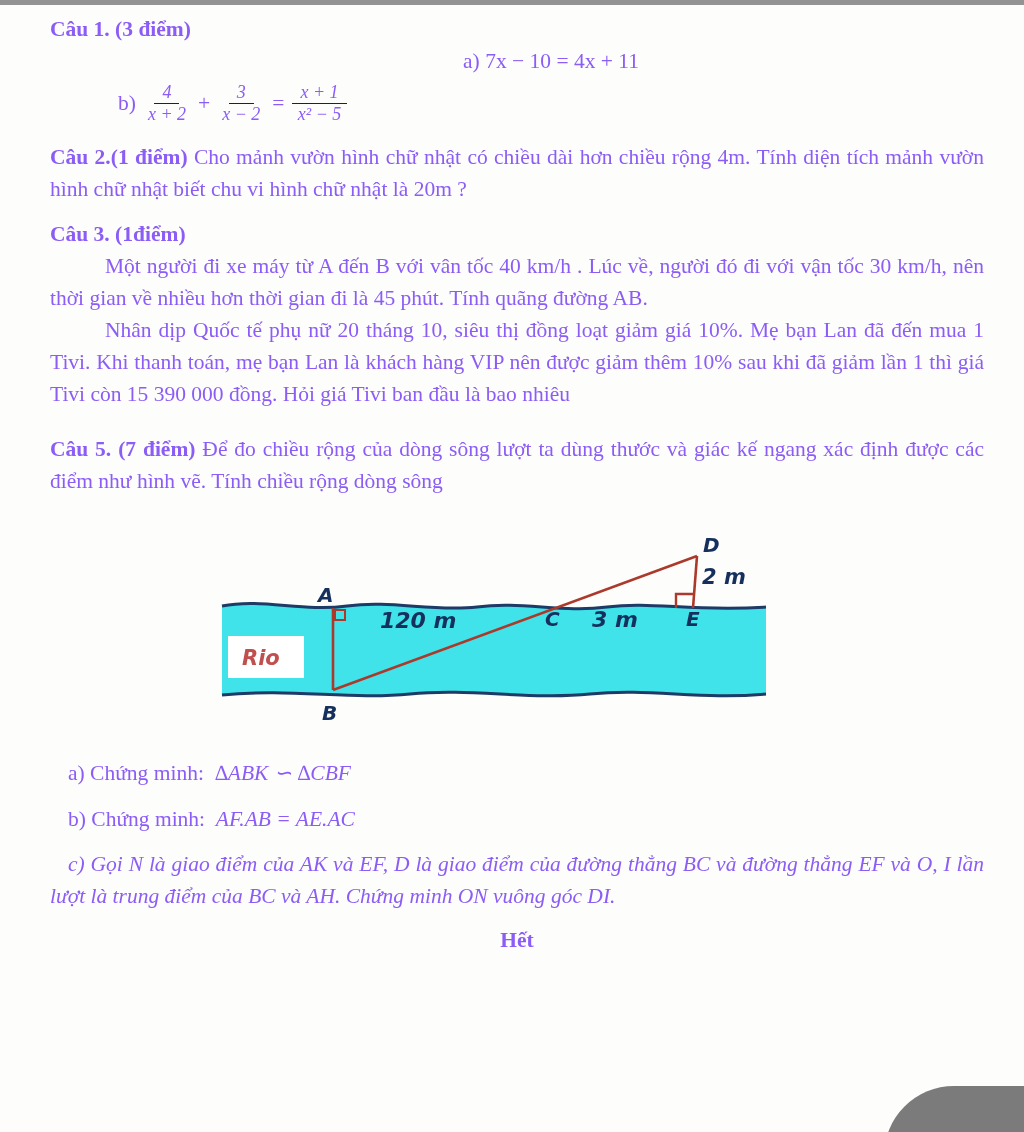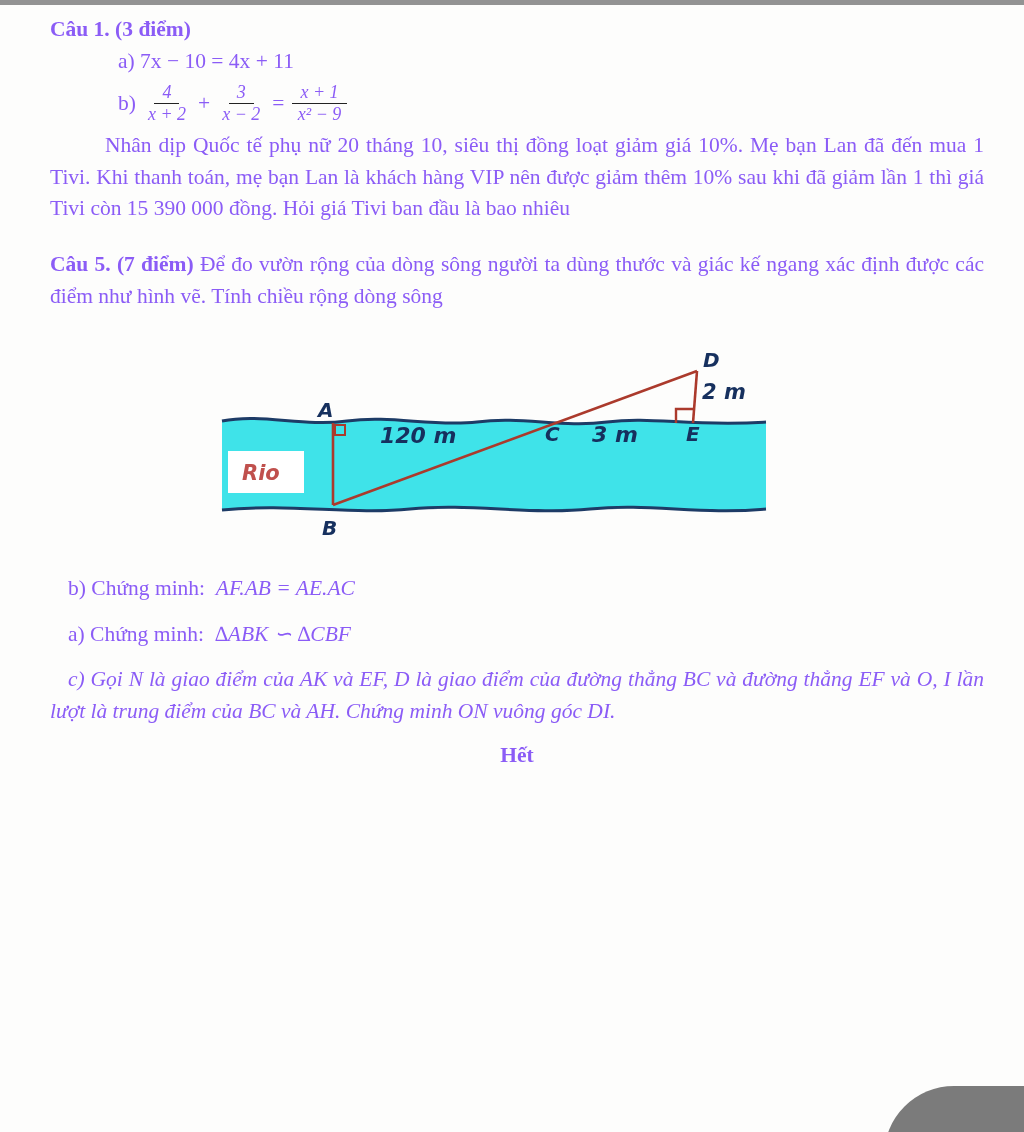--- a/index.html
+++ b/index.html
@@ -16,21 +16,21 @@
     padding:14px 40px 8px 50px;
     overflow:hidden;
   }
   .photo-edge-top{position:absolute;top:0;left:0;right:0;height:5px;background:#3c3c3c;opacity:.55;}
   .photo-edge-corner{position:absolute;right:-30px;bottom:-34px;width:170px;height:80px;background:#5a5a5a;border-top-left-radius:70px;opacity:.8;}
   .bold{font-weight:bold;}
   .title{font-weight:bold;margin:0;}
   p{margin:0;}
   .para{text-align:justify;margin-top:16px;}
   .ind1{margin-left:36px;}
-  .ind2{margin-left:68px;}
+  .ind2{margin-left:68px;text-align:center;}
   .indent-body{text-indent:55px;text-align:justify;}
   .eqrow{display:flex;align-items:center;gap:8px;margin:4px 0 4px 68px;}
   .frac{display:inline-flex;flex-direction:column;align-items:center;font-style:italic;font-size:18px;line-height:1.2;}
   .frac .num{padding:0 8px;border-bottom:1.6px solid #222;}
   .frac .den{padding:0 4px;}
   .math{font-style:italic;}
   .sub-line{margin-left:18px;margin-top:14px;}
   .c-para{text-align:justify;text-indent:18px;margin-top:14px;font-style:italic;}
   .footer{text-align:center;font-weight:bold;margin-top:12px;}
   .figure-wrap{margin:26px -40px 10px -50px;}
@@ -52,32 +52,37 @@
           <span class="den">x + 2</span>
         </span>
       <span>+</span>
       <span class="frac">
           <span class="num">3</span>
           <span class="den">x − 2</span>
         </span>
       <span>=</span>
       <span class="frac">
           <span class="num">x + 1</span>
-          <span class="den">x² − 9</span>
+          <span class="den">x² − 5</span>
         </span>
     </div>
   </section>
 
+  <p class="para"><span class="bold">Câu 2.(1 điểm)</span><span> Cho mảnh vườn hình chữ nhật có chiều dài hơn chiều rộng 4m. Tính diện tích mảnh vườn hình chữ nhật biết chu vi hình chữ nhật là 20m ?</span></p>
 
+  <section style="margin-top:14px;">
+    <p class="title">Câu 3. (1điểm)</p>
+    <p class="indent-body">Một người đi xe máy từ A đến B với vân tốc 40 km/h . Lúc về, người đó đi với vận tốc 30 km/h, nên thời gian về nhiều hơn thời gian đi là 45 phút. Tính quãng đường AB.</p>
+  </section>
 
   <section>
     <p class="indent-body">Nhân dịp Quốc tế phụ nữ  20 tháng 10, siêu thị đồng loạt giảm giá 10%. Mẹ bạn Lan đã đến mua 1 Tivi. Khi thanh toán, mẹ bạn Lan là khách hàng VIP nên được giảm thêm 10% sau khi đã giảm lần 1  thì giá Tivi còn 15 390 000 đồng. Hỏi giá Tivi ban đầu là bao nhiêu</p>
   </section>
 
-  <p class="para" style="margin-top:24px;"><span class="bold">Câu 5. (7 điểm)</span><span> Để đo vườn rộng của dòng sông người ta dùng thước và giác kế ngang xác định được các điểm như hình vẽ. Tính chiều  rộng dòng sông</span></p>
+  <p class="para" style="margin-top:24px;"><span class="bold">Câu 5. (7 điểm)</span><span> Để đo chiều rộng của dòng sông lượt ta dùng thước và giác kế ngang xác định được các điểm như hình vẽ. Tính chiều  rộng dòng sông</span></p>
 
   <div class="figure-wrap">
     <svg width="1024" height="210" viewBox="0 0 1024 210" xmlns="http://www.w3.org/2000/svg">
 
       <path fill="#3fe3e9" d="M222,82 C262,74 302,88 347,82 C392,76 432,88 477,83 C522,77 562,89 607,83 C652,77 692,88 766,83 L766,170 C700,176 650,164 590,170 C530,176 470,164 410,170 C350,176 290,164 222,171 Z"></path>
 
       <path fill="none" stroke="#1d3b66" stroke-width="3" d="M222,82 C262,74 302,88 347,82 C392,76 432,88 477,83 C522,77 562,89 607,83 C652,77 692,88 766,83"></path>
       <path fill="none" stroke="#1d3b66" stroke-width="3" d="M766,170 C700,176 650,164 590,170 C530,176 470,164 410,170 C350,176 290,164 222,171"></path>
 
       <rect x="228" y="112" width="76" height="42" fill="#ffffff"></rect>
@@ -95,21 +100,21 @@
       <text x="703" y="28" font-size="20" fill="#16305e">D</text>
       <text x="686" y="102" font-size="20" fill="#16305e">E</text>
 
       <text x="380" y="104" font-size="22" fill="#16305e">120 m</text>
       <text x="592" y="103" font-size="22" fill="#16305e">3 m</text>
       <text x="702" y="60" font-size="21" fill="#16305e">2 m</text>
     </svg>
   </div>
 
   <section>
+    <p class="sub-line"><span>a) Chứng minh:</span>&nbsp; <span class="math">∆ABK  ∽  ∆CBF</span></p>
     <p class="sub-line"><span>b) Chứng minh:</span>&nbsp; <span class="math">AF.AB = AE.AC</span></p>
-    <p class="sub-line"><span>a) Chứng minh:</span>&nbsp; <span class="math">∆ABK  ∽  ∆CBF</span></p>
     <p class="c-para">c) Gọi N là giao điểm của AK và EF, D là giao điểm của đường thẳng BC và đường thẳng EF và O, I lần lượt là trung điểm của BC và AH. Chứng minh ON vuông góc DI.</p>
   </section>
 
   <p class="footer">Hết</p>
 
   <div class="photo-edge-corner"></div>
 </div>
 
 </body></html>

